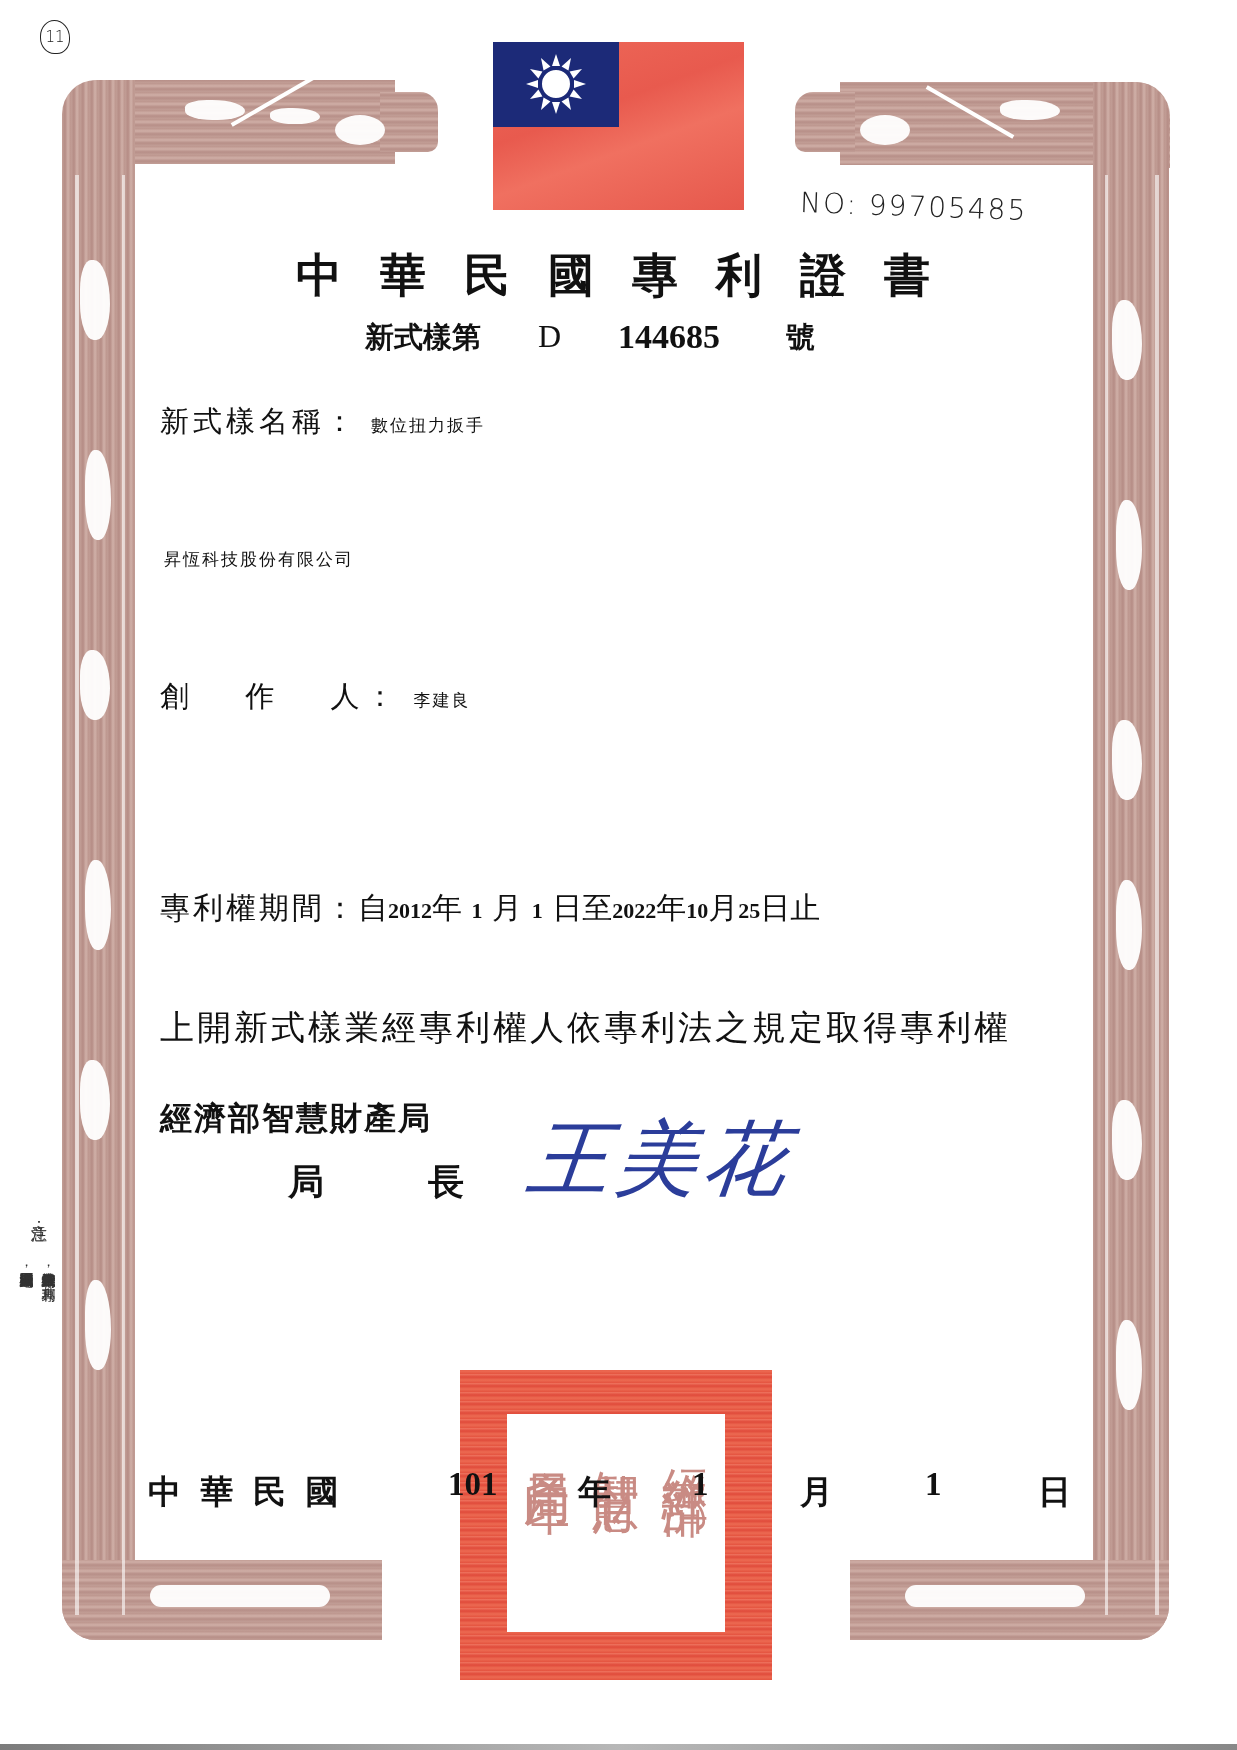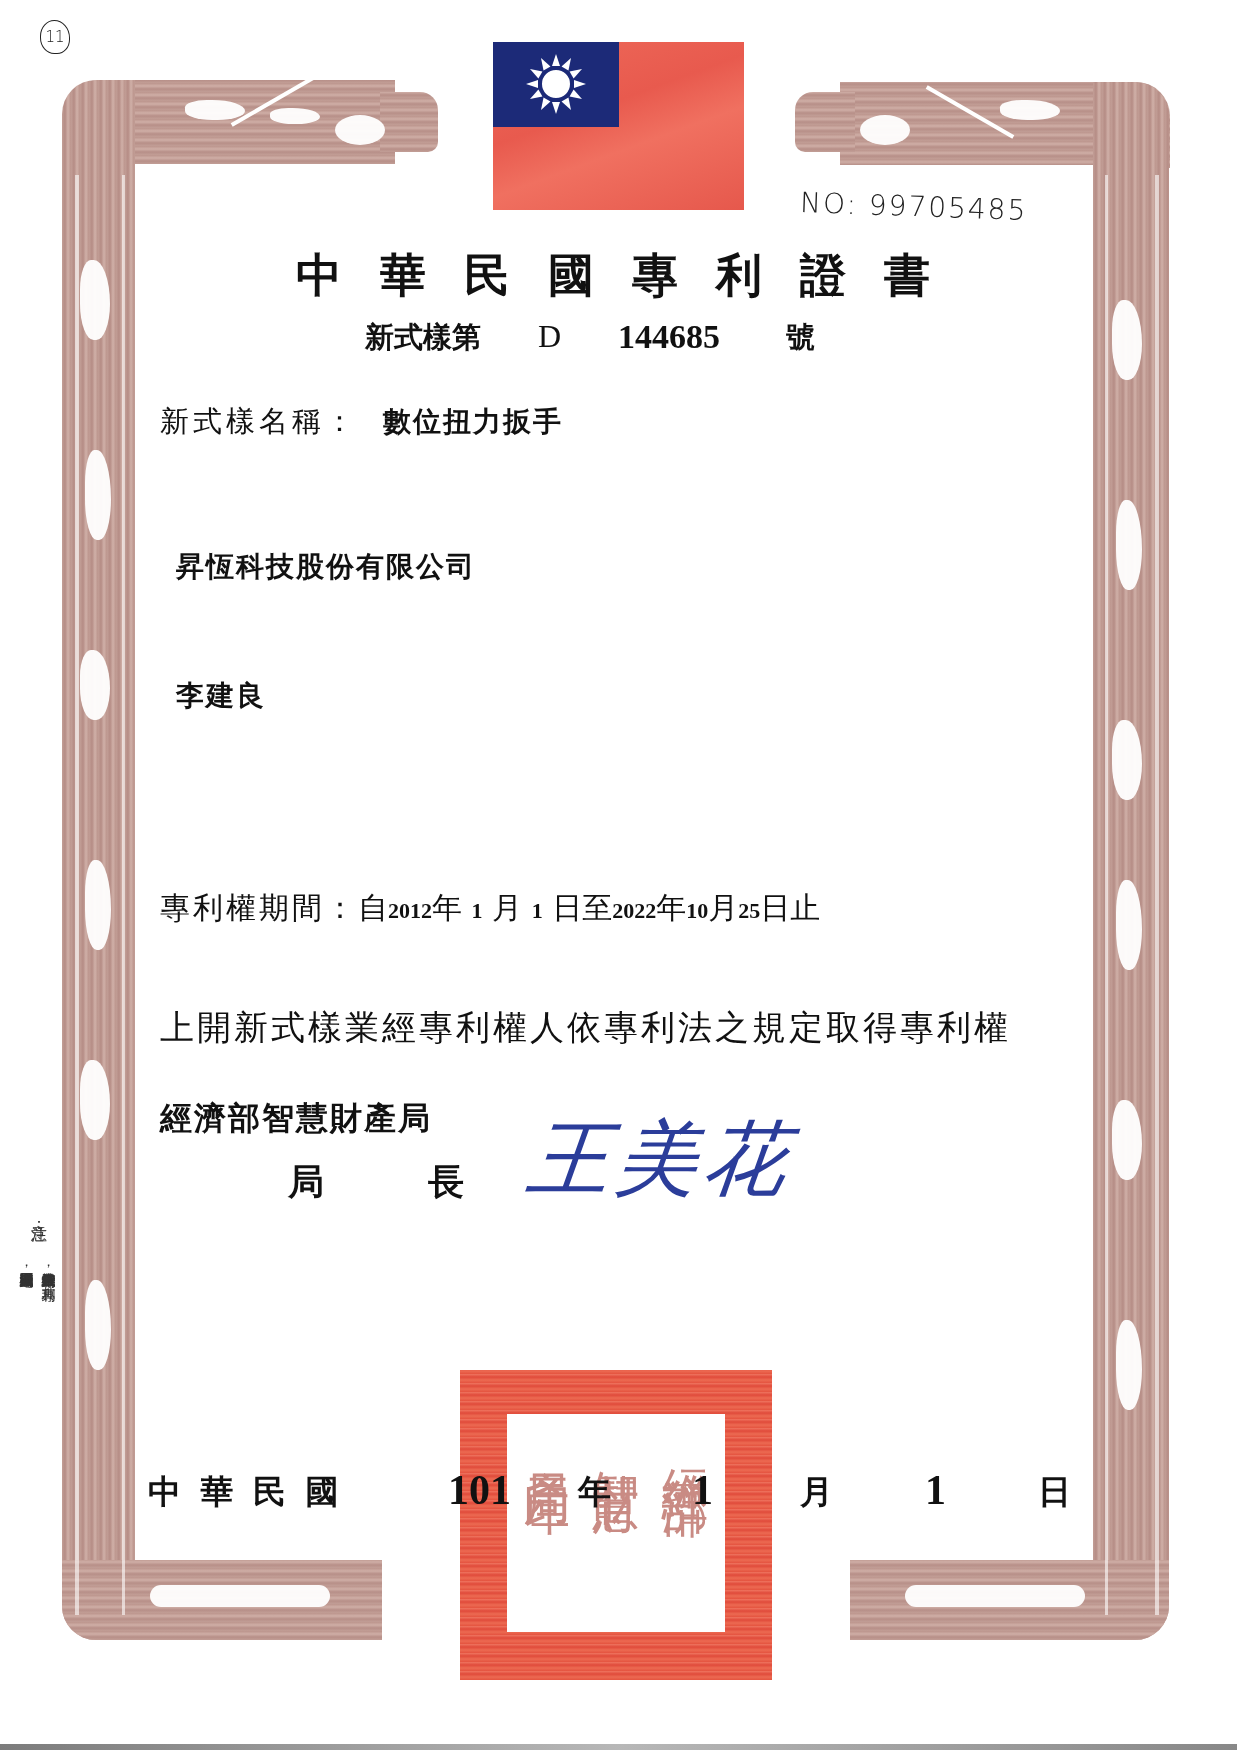--- a/index.html
+++ b/index.html
@@ -18,42 +18,42 @@
   .flag { position: absolute; left: 493px; top: 42px; width: 251px; height: 168px;
           background: linear-gradient(160deg, #ee6a5a 0%, #e85a4e 40%, #f07060 60%, #e6584c 100%); }
   .canton { position: absolute; left: 0; top: 0; width: 126px; height: 85px; background: #1c2a78; }
 
   .title { position: absolute; left: 296px; top: 245px; width: 660px; font-size: 46px; font-weight: bold;
            letter-spacing: 38px; white-space: nowrap; font-family: Liberation Sans, sans-serif; }
   .subtitle { position: absolute; top: 318px; font-size: 29px; font-weight: bold; white-space: nowrap; }
 
   .field { position: absolute; left: 160px; font-size: 29px; white-space: nowrap; display: flex; align-items: baseline; gap: 9px; }
   .field .lbl { letter-spacing: 4px; }
-  .field .val { font-weight: bold; font-size: 28px; margin-left: 16px; letter-spacing: 2px; }
+  .field .val { font-weight: normal; font-size: 17px; margin-left: 4px; letter-spacing: 2px; }
 
   .period { position: absolute; left: 160px; top: 888px; font-size: 30px; white-space: nowrap; }
   .period b { font-family: "Liberation Serif", serif; font-size: 22px; }
   .statement { position: absolute; left: 160px; top: 1005px; font-size: 34px; letter-spacing: 3px; white-space: nowrap; }
 
   .office { position: absolute; left: 160px; top: 1097px; font-size: 32px; font-weight: bold; letter-spacing: 2px; white-space: nowrap; }
   .director { position: absolute; top: 1158px; font-size: 36px; font-weight: bold; }
   .signature { position: absolute; left: 528px; top: 1105px; font-size: 82px; color: #2b3d9a; font-style: italic;
                letter-spacing: 6px; font-family: "DejaVu Serif", serif; font-weight: 300; white-space: nowrap; transform: skewX(-6deg); }
 
   .note { position: absolute; font-size: 14px; color: #333; writing-mode: vertical-rl; line-height: 18px; }
 
   .seal { position: absolute; left: 460px; top: 1370px; width: 312px; height: 310px;
           background: repeating-linear-gradient(0deg, #e4533f 0px, #ec6a52 3px, #e04a3a 6px, #ef7560 9px); }
   .seal-inner { position: absolute; left: 47px; top: 44px; width: 218px; height: 218px; background: #fff;
                 display: flex; flex-direction: row-reverse; justify-content: space-around; padding: 10px 6px; }
   .seal-col { display: flex; flex-direction: column; justify-content: space-between; color: #c98b84;
               font-size: 58px; line-height: 66px; font-family: "DejaVu Sans", sans-serif; font-weight: 200; transform: scaleX(.8); }
 
   .date-row { position: absolute; top: 1470px; font-size: 33px; font-weight: bold; white-space: nowrap; }
-  .date-row.num { font-family: "Liberation Serif", serif; font-size: 42px; top: 1466px; }
+  .date-row.num { font-family: "Liberation Serif", serif; font-size: 33px; top: 1466px; }
 
   .scan-line { position: absolute; left: 0; top: 1744px; width: 1237px; height: 6px;
                background: linear-gradient(90deg, #444 0%, #999 50%, #555 100%); opacity: .7; }
 </style>
 </head>
 <body>
 
 <div class="abs handwrite" style="left:40px;top:20px;width:30px;height:34px;border:1.5px solid #222;border-radius:50% 55% 45% 50%;display:flex;align-items:center;justify-content:center;font-size:15px;">
   <span>11</span>
 </div>
@@ -135,20 +135,21 @@
 </div>
 
 <div class="field" style="top:402px;">
   <span class="lbl">新式樣名稱：</span>
   <span class="val">數位扭力扳手</span>
 </div>
 <div class="field" style="top:548px;">
   <span class="val">昇恆科技股份有限公司</span>
 </div>
 <div class="field" style="top:677px;">
+  <span class="lbl" style="letter-spacing:6px;">創　 作　 人：</span>
   <span class="val">李建良</span>
 </div>
 
 <div class="period">
   <span style="letter-spacing:3px;">專利權期間：</span><span>自</span><b>2012</b><span>年</span>
   <b>1</b>
   <span>月</span>
   <b>1</b>
   <span>日</span><span>至</span><b>2022</b><span>年</span><b>10</b><span>月</span><b>25</b><span>日</span><span>止</span>
 </div>

